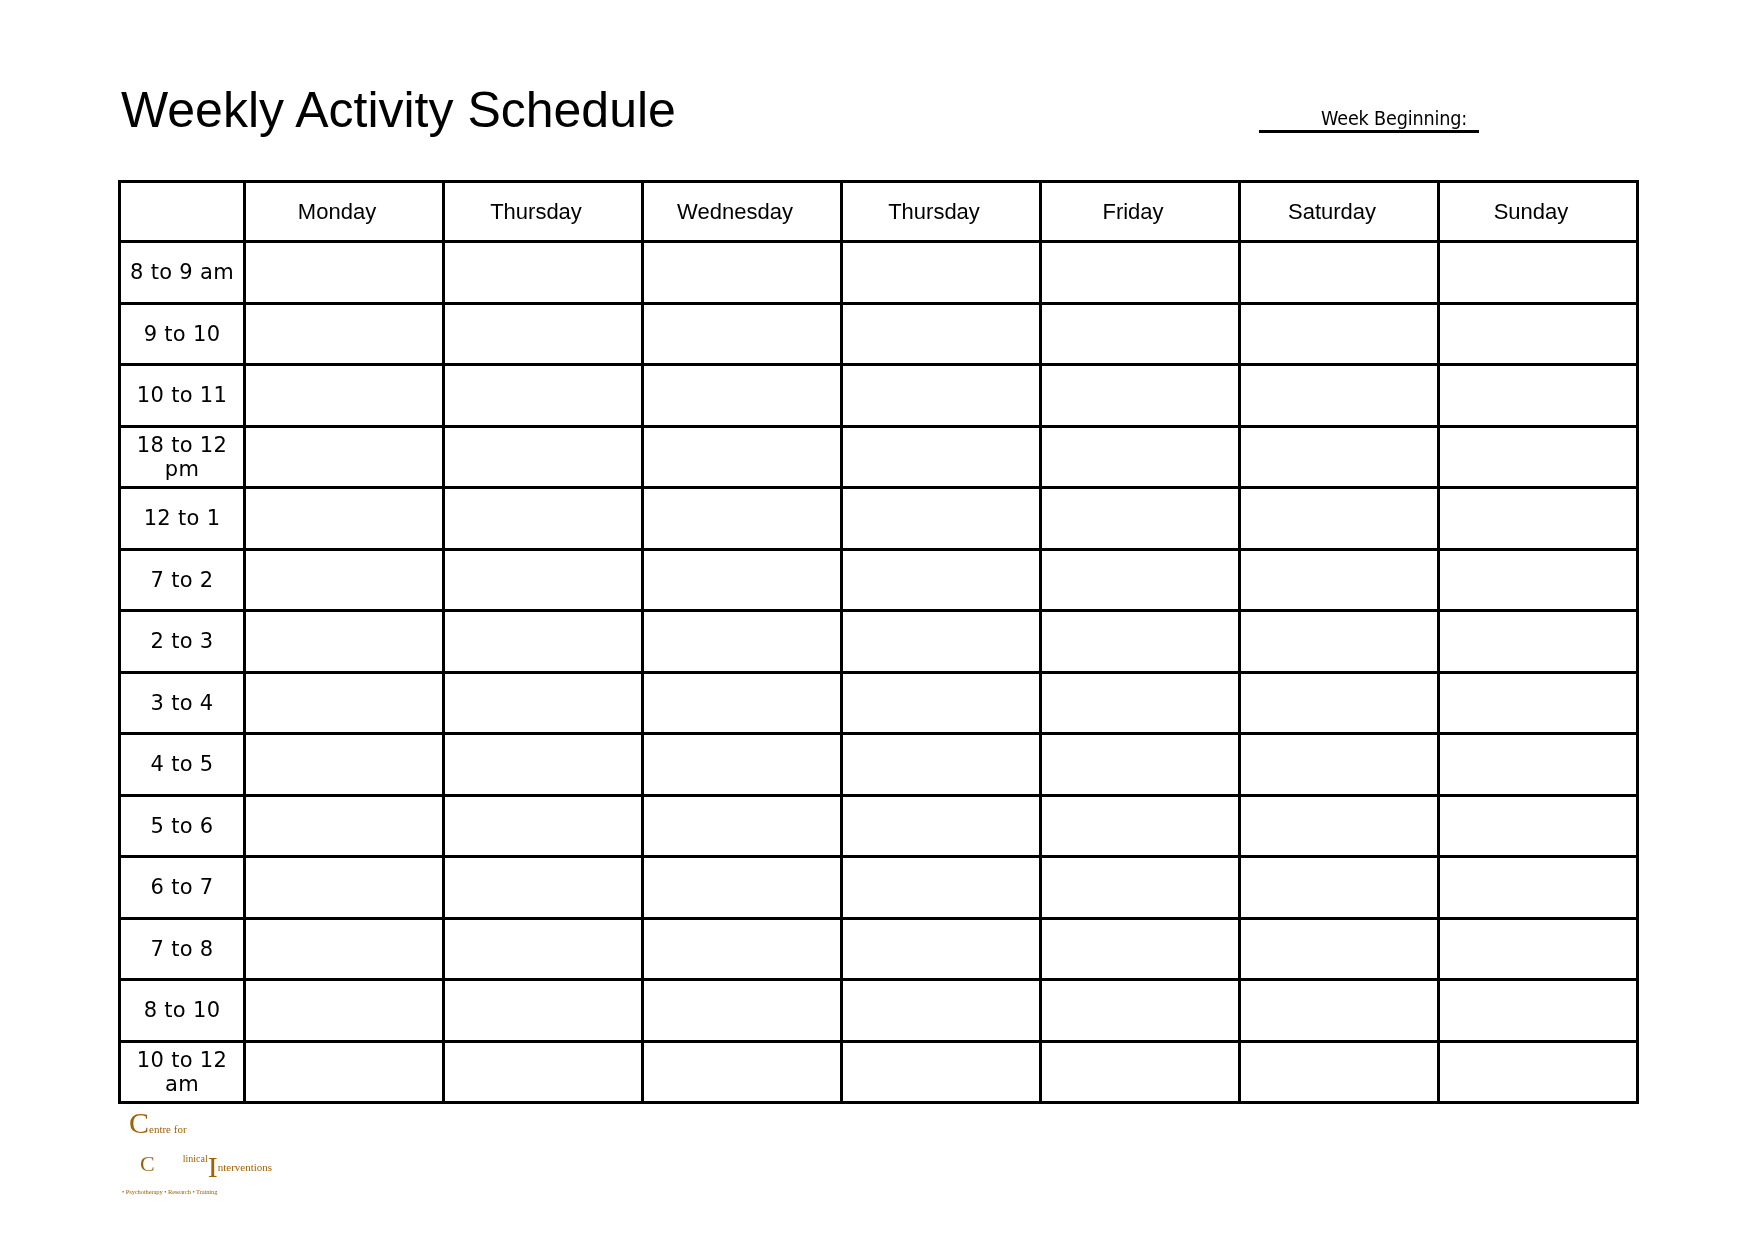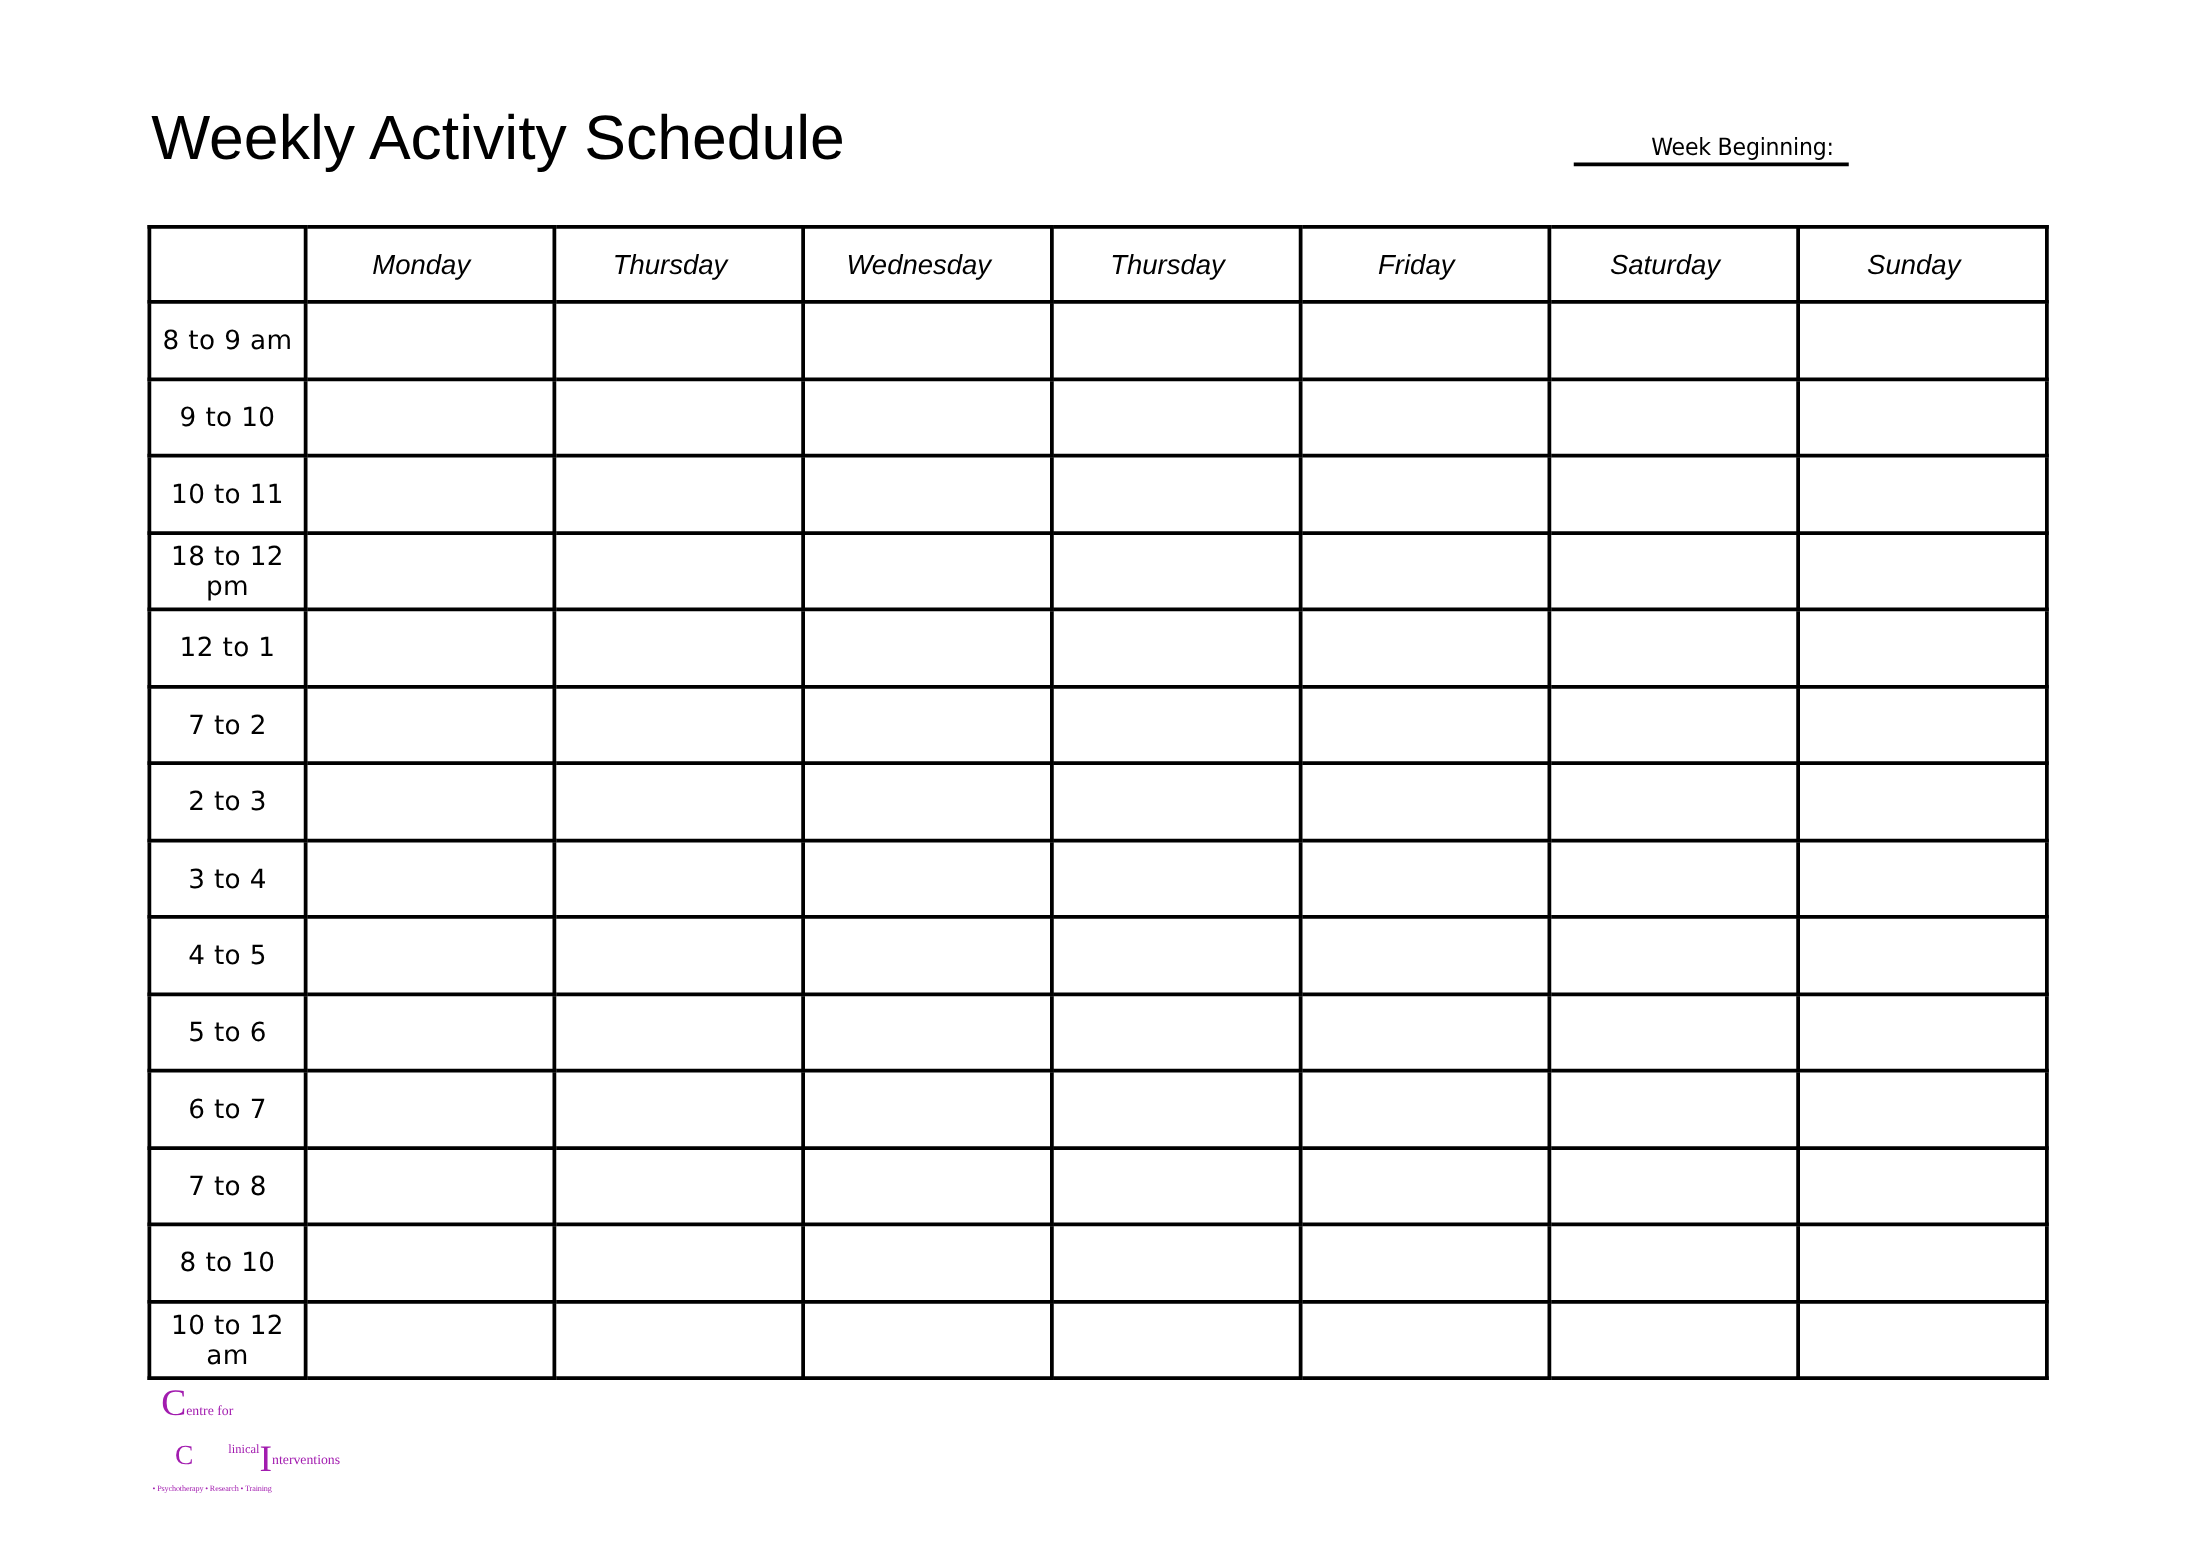--- a/index.html
+++ b/index.html
@@ -68,21 +68,21 @@
       table-layout: fixed;
     }
     .schedule td, .schedule th {
       border: 3px solid #000;
       padding: 0;
       text-align: center;
       vertical-align: middle;
     }
     .schedule col.time-col { width: 125px; }
     .schedule col.day-col { width: 199px; }
-    .schedule thead tr { height: 60px; font-style: italic; }
+    .schedule thead tr { height: 60px; }
     .schedule tbody tr { height: 61.5px; }
     .schedule th.day-header {
       font-family: "Liberation Sans", sans-serif;
       font-weight: normal;
       font-size: 22px;
       padding-right: 14px;
     }
     .schedule td.time-label {
       font-family: "DejaVu Sans", sans-serif;
       font-size: 21px;
@@ -92,21 +92,21 @@
       cursor: text;
     }
 
     .logo {
       position: absolute;
       left: 124px;
       top: 1106px;
       width: 150px;
       height: 96px;
       font-family: "Liberation Serif", serif;
-      color: #a21caf;
+      color: #a16207;
       text-decoration: underline;
     }
     .logo .line1 {
       position: absolute;
       left: 5px;
       top: 2px;
       white-space: nowrap;
     }
     .logo .big-c {
       font-size: 30px;

